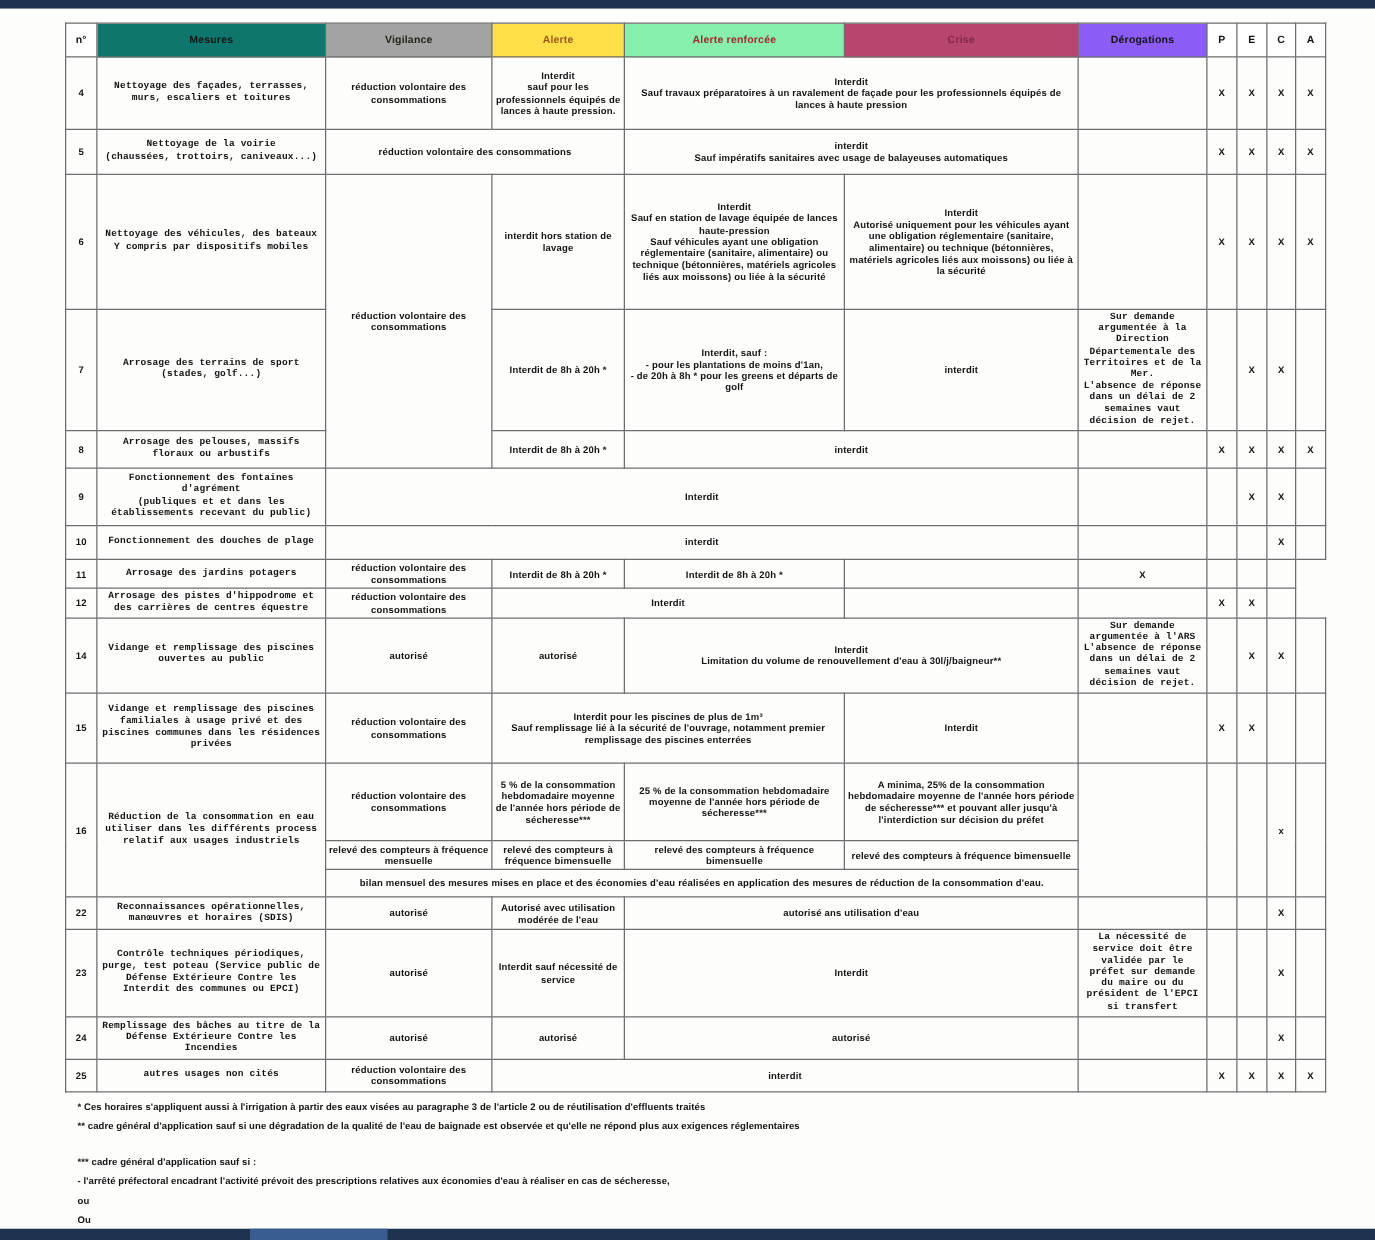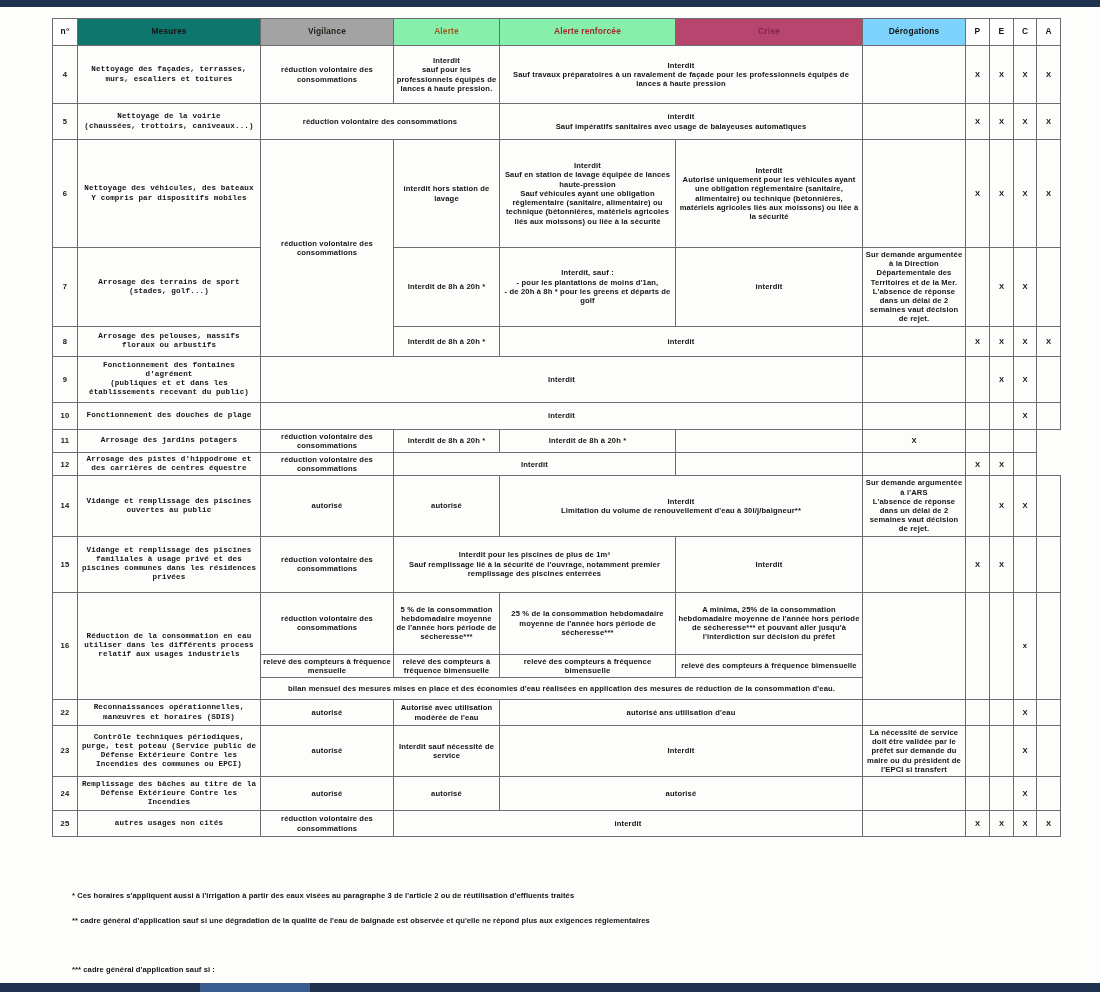--- a/index.html
+++ b/index.html
@@ -50,39 +50,39 @@
   
   tr.head td{
     font-size:8.4px;
     font-weight:bold;
     padding:4px 2px;
     height:18px;
   }
   td.h-num{background:#ffffff;}
   td.h-mes{background:#0f766e;}
   td.h-vig{background:#a3a3a3;color:#26231b;}
-  td.h-ale{background:#86efac;color:#9c5a1c;}
+  td.h-ale{background:#fde047;color:#9c5a1c;}
   td.h-ren{background:#86efac;color:#a32a2c;}
   td.h-cri{background:#b8456e;color:#7e2a4b;}
-  td.h-der{background:#7dd3fc;}
+  td.h-der{background:#8b5cf6;}
   td.h-p,td.h-e,td.h-c,td.h-a{background:#ffffff;font-size:9px;}
 
   td.num{font-size:8px;font-weight:bold;}
   td.mes{font-size:8px;line-height:9.8px;font-family:Liberation Mono, monospace;}
   td.xm{font-size:8.6px;font-weight:bold;}
-  td.deg{font-size:7.6px;line-height:9.4px;}
+  td.deg{font-size:7.6px;line-height:9.4px;font-family:Liberation Mono, monospace;}
   .notes{
     position:absolute;left:58px;top:869px;width:1040px;
     font-size:7.6px;
     line-height:11.4px;
     font-weight:bold;
     color:#141414;
     letter-spacing:0.01em;
   }
-  .notes p{margin:14px;white-space:nowrap;}
+  .notes p{margin:4px;white-space:nowrap;}
   .notes .gap{height:9px;}
 </style>
 </head>
 <body>
 
 <div class="topband"></div>
 
 <div class="page">
   <div class="scan">
 
@@ -284,21 +284,21 @@
       <td colspan="2">autorisé ans utilisation d'eau</td>
       <td class="deg"></td>
       <td class="xm"></td>
       <td class="xm"></td>
       <td class="xm">X</td>
       <td class="xm"></td>
     </tr>
 
     <tr style="height:42px">
       <td class="num">23</td>
-      <td class="mes">Contrôle techniques périodiques, purge, test poteau (Service public de Défense Extérieure Contre les Incendies des communes ou EPCI)</td>
+      <td class="mes">Contrôle techniques périodiques, purge, test poteau (Service public de Défense Extérieure Contre les Interdit des communes ou EPCI)</td>
       <td>autorisé</td>
       <td>Interdit sauf nécessité de service</td>
       <td colspan="2">Interdit</td>
       <td class="deg">La nécessité de service doit être validée par le préfet sur demande du maire ou du président de l'EPCI si transfert</td>
       <td class="xm"></td>
       <td class="xm"></td>
       <td class="xm">X</td>
       <td class="xm"></td>
     </tr>
 
@@ -329,20 +329,21 @@
 
   </tbody>
       </table>
   </div>
 
   <div class="notes">
     <p>* Ces horaires s'appliquent aussi à l'irrigation à partir des  eaux visées au paragraphe 3 de l'article 2 ou de réutilisation d'effluents traités</p>
     <p>**  cadre général d'application sauf si une dégradation de la qualité de l'eau de baignade est observée et qu'elle ne répond plus aux exigences réglementaires</p>
     <div class="gap"></div>
     <p>*** cadre général d'application sauf si :</p>
+    <p>- l'arrêté préfectoral encadrant l'activité prévoit des prescriptions relatives aux économies d'eau à réaliser en cas de sécheresse,</p>
     <p>ou</p>
     <p>Ou</p>
     <p>consommation spécifique reconnue pour le secteur d'activité).</p>
   </div>
 </div>
 
 <div class="bottomband">
   <div class="accent"></div>
 </div>
 

